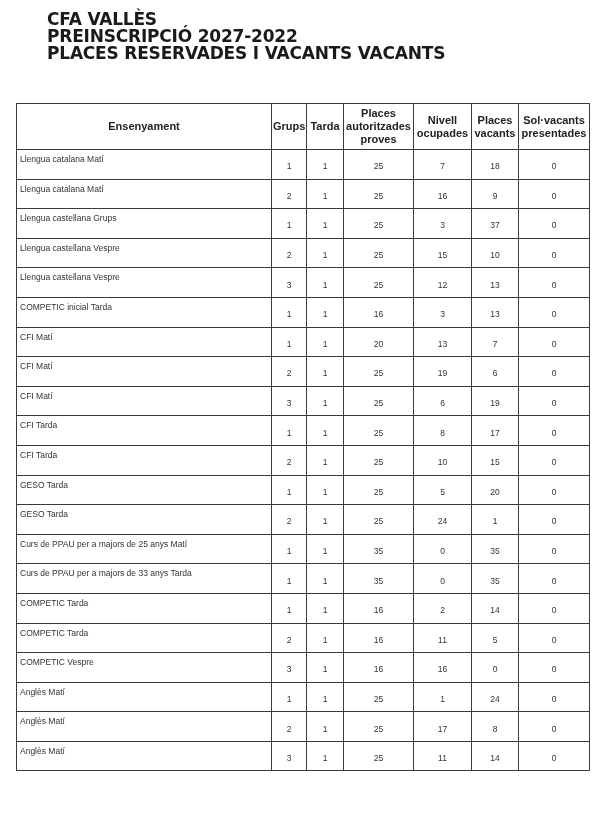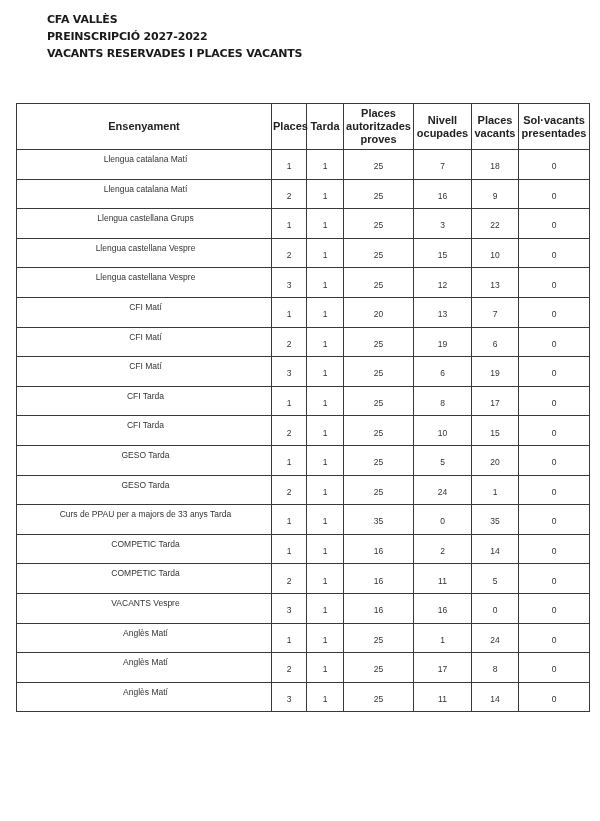--- a/index.html
+++ b/index.html
@@ -1,48 +1,48 @@
 <!DOCTYPE html>
 <html><head>
 <meta charset="utf-8">
 <style>
   html, body { margin:0; padding:0; background:#ffffff; }
   body { width:600px; height:821px; position:relative; overflow:hidden; font-family:"Liberation Sans", sans-serif; color:#222; }
-  .title-block { position:absolute; left:47px; top:11px; font-family:"DejaVu Sans", sans-serif; font-weight:bold; font-size:11px; line-height:17px; color:#1a1a1a; letter-spacing:-0.2px; }
+  .title-block { position:absolute; left:47px; top:11px; font-family:"DejaVu Sans", sans-serif; font-weight:bold; font-size:17px; line-height:17px; color:#1a1a1a; letter-spacing:-0.2px; }
   .title-block div { white-space:nowrap; }
   table.grid { position:absolute; left:16px; top:103px; border-collapse:collapse; table-layout:fixed; width:573px; }
   table.grid th, table.grid td { border:1px solid #3a3a3a; }
   table.grid th { font-weight:bold; font-size:11px; line-height:13px; color:#222; text-align:center; vertical-align:middle; padding:0 1px; height:45px; }
   table.grid td { height:24.6px; font-size:8.5px; color:#333; padding:0; }
-  td.name { text-align:center; vertical-align:top; padding:4px 0 0 3px !important; white-space:nowrap; overflow:hidden; }
+  td.name { text-align:left; vertical-align:top; padding:4px 0 0 3px !important; white-space:nowrap; overflow:hidden; }
   td.num { text-align:center; vertical-align:middle; padding-top:4px !important; }
 </style>
 </head>
 <body>
 
 <div class="title-block">
   <div>CFA VALLÈS</div>
   <div>PREINSCRIPCIÓ  2027-2022</div>
-  <div>VACANTS RESERVADES I PLACES VACANTS</div>
+  <div>PLACES RESERVADES I VACANTS VACANTS</div>
 </div>
 
 <table class="grid">
   <colgroup>
     <col style="width:255px">
       <col style="width:35px">
       <col style="width:37px">
       <col style="width:70px">
       <col style="width:58px">
       <col style="width:47px">
       <col style="width:71px">
   </colgroup>
   <thead>
     <tr>
       <th>Ensenyament</th>
-      <th>Places</th>
+      <th>Grups</th>
       <th>Tarda</th>
       <th>Places autoritzades proves</th>
       <th>Nivell ocupades</th>
       <th>Places vacants</th>
       <th>Sol·vacants presentades</th>
     </tr>
   </thead>
   <tbody id="tbody">
       <tr>
         <td class="name">Llengua catalana Matí</td>
@@ -61,38 +61,47 @@
         <td class="num">16</td>
         <td class="num">9</td>
         <td class="num">0</td>
       </tr>
       <tr>
         <td class="name">Llengua castellana Grups</td>
         <td class="num">1</td>
         <td class="num">1</td>
         <td class="num">25</td>
         <td class="num">3</td>
-        <td class="num">22</td>
+        <td class="num">37</td>
         <td class="num">0</td>
       </tr>
       <tr>
         <td class="name">Llengua castellana Vespre</td>
         <td class="num">2</td>
         <td class="num">1</td>
         <td class="num">25</td>
         <td class="num">15</td>
         <td class="num">10</td>
         <td class="num">0</td>
       </tr>
       <tr>
         <td class="name">Llengua castellana Vespre</td>
         <td class="num">3</td>
         <td class="num">1</td>
         <td class="num">25</td>
         <td class="num">12</td>
+        <td class="num">13</td>
+        <td class="num">0</td>
+      </tr>
+      <tr>
+        <td class="name">COMPETIC inicial Tarda</td>
+        <td class="num">1</td>
+        <td class="num">1</td>
+        <td class="num">16</td>
+        <td class="num">3</td>
         <td class="num">13</td>
         <td class="num">0</td>
       </tr>
       <tr>
         <td class="name">CFI Matí</td>
         <td class="num">1</td>
         <td class="num">1</td>
         <td class="num">20</td>
         <td class="num">13</td>
         <td class="num">7</td>
@@ -146,20 +155,29 @@
       <tr>
         <td class="name">GESO Tarda</td>
         <td class="num">2</td>
         <td class="num">1</td>
         <td class="num">25</td>
         <td class="num">24</td>
         <td class="num">1</td>
         <td class="num">0</td>
       </tr>
       <tr>
+        <td class="name">Curs de PPAU per a majors de 25 anys Matí</td>
+        <td class="num">1</td>
+        <td class="num">1</td>
+        <td class="num">35</td>
+        <td class="num">0</td>
+        <td class="num">35</td>
+        <td class="num">0</td>
+      </tr>
+      <tr>
         <td class="name">Curs de PPAU per a majors de 33 anys Tarda</td>
         <td class="num">1</td>
         <td class="num">1</td>
         <td class="num">35</td>
         <td class="num">0</td>
         <td class="num">35</td>
         <td class="num">0</td>
       </tr>
       <tr>
         <td class="name">COMPETIC Tarda</td>
@@ -173,21 +191,21 @@
       <tr>
         <td class="name">COMPETIC Tarda</td>
         <td class="num">2</td>
         <td class="num">1</td>
         <td class="num">16</td>
         <td class="num">11</td>
         <td class="num">5</td>
         <td class="num">0</td>
       </tr>
       <tr>
-        <td class="name">VACANTS Vespre</td>
+        <td class="name">COMPETIC Vespre</td>
         <td class="num">3</td>
         <td class="num">1</td>
         <td class="num">16</td>
         <td class="num">16</td>
         <td class="num">0</td>
         <td class="num">0</td>
       </tr>
       <tr>
         <td class="name">Anglès Matí</td>
         <td class="num">1</td>

